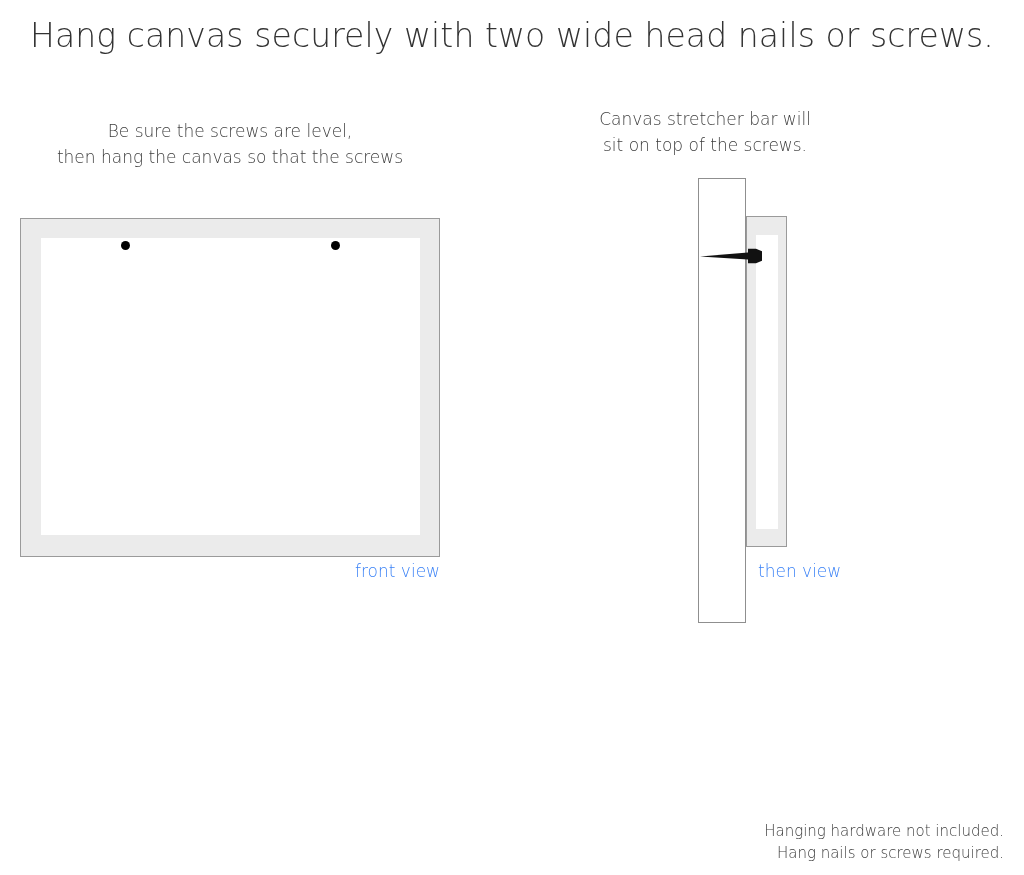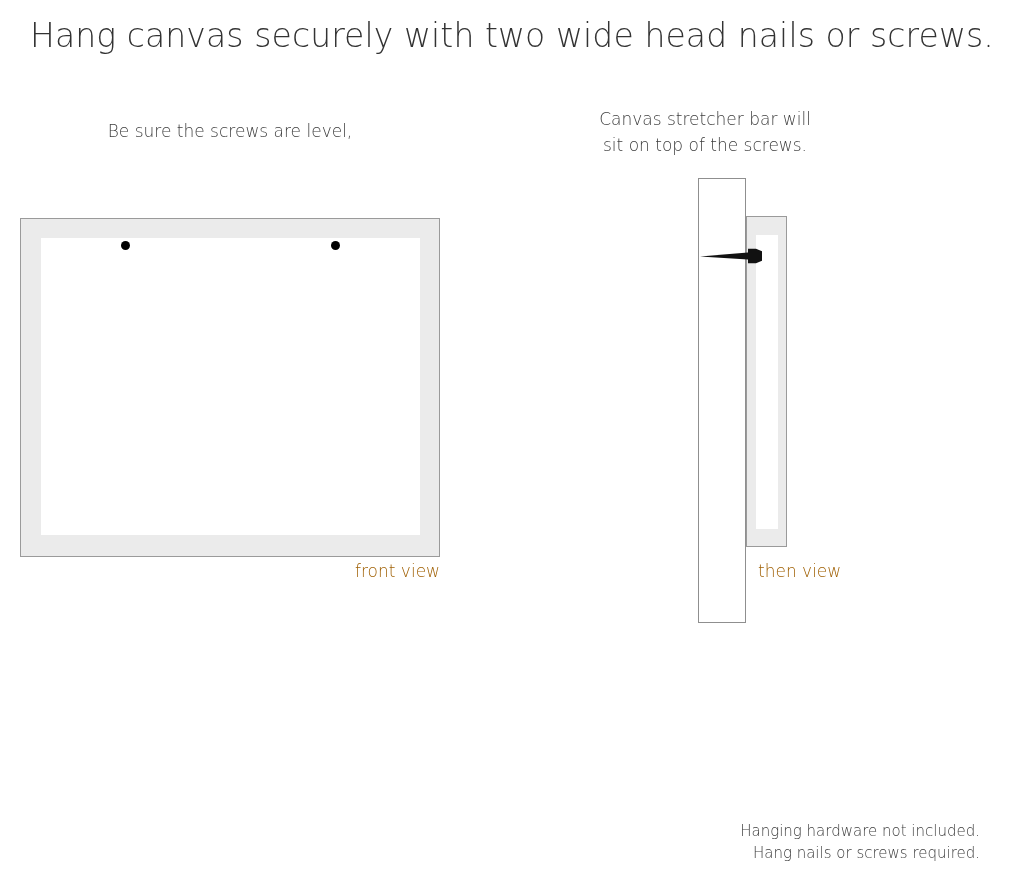--- a/index.html
+++ b/index.html
@@ -88,21 +88,21 @@
     background: #000000;
     top: 23px;
   }
   .screw-dot-left  { left: 101px; }
   .screw-dot-right { left: 311px; }
 
   .view-label {
     position: absolute;
     font-size: 17px;
     font-weight: 300;
-    color: #a16207;
+    color: #3b82f6;
     white-space: nowrap;
   }
   .label-front {
     left: 240px;
     top: 561px;
     width: 200px;
     text-align: right;
   }
   .label-side {
     left: 758px;
@@ -156,20 +156,21 @@
   }
   .side-screw svg { display: block; }
 </style>
 </head>
 <body>
 
 <div class="headline">Hang canvas securely with two wide head nails or screws.</div>
 
 <div class="caption caption-left">
   <span class="line">Be sure the screws are level,</span>
+  <span class="line">then hang the canvas so that the screws</span>
 </div>
 
 <div class="caption caption-right">
   <span class="line">Canvas stretcher bar will</span>
   <span class="line">sit on top of the screws.</span>
 </div>
 
 <div class="front-view">
   <div class="front-frame"></div>
   <div class="front-canvas-inner"></div>
@@ -183,16 +184,16 @@
   <div class="side-canvas"></div>
   <div class="side-canvas-inner"></div>
   <div class="side-screw">
     <svg width="64" height="16" viewBox="0 0 64 16" xmlns="http://www.w3.org/2000/svg">
       <path d="M0 8.4 L48 4.6 L48 0.8 L56 0.8 L62 3.2 L62 12.8 L56 15.2 L48 15.2 L48 11.4 Z" fill="#111111"></path>
     </svg>
   </div>
 </div>
 <div class="view-label label-side">then view</div>
 
-<div class="caption" style="left:680px; top:820px; width:300px; text-align:right; font-size:15px; line-height:22px;">
+<div class="caption" style="left:704px; top:820px; width:300px; text-align:right; font-size:15px; line-height:22px;">
   <span class="line">Hanging hardware not included.</span>
   <span class="line">Hang nails or screws required.</span>
 </div>
 
 </body></html>

